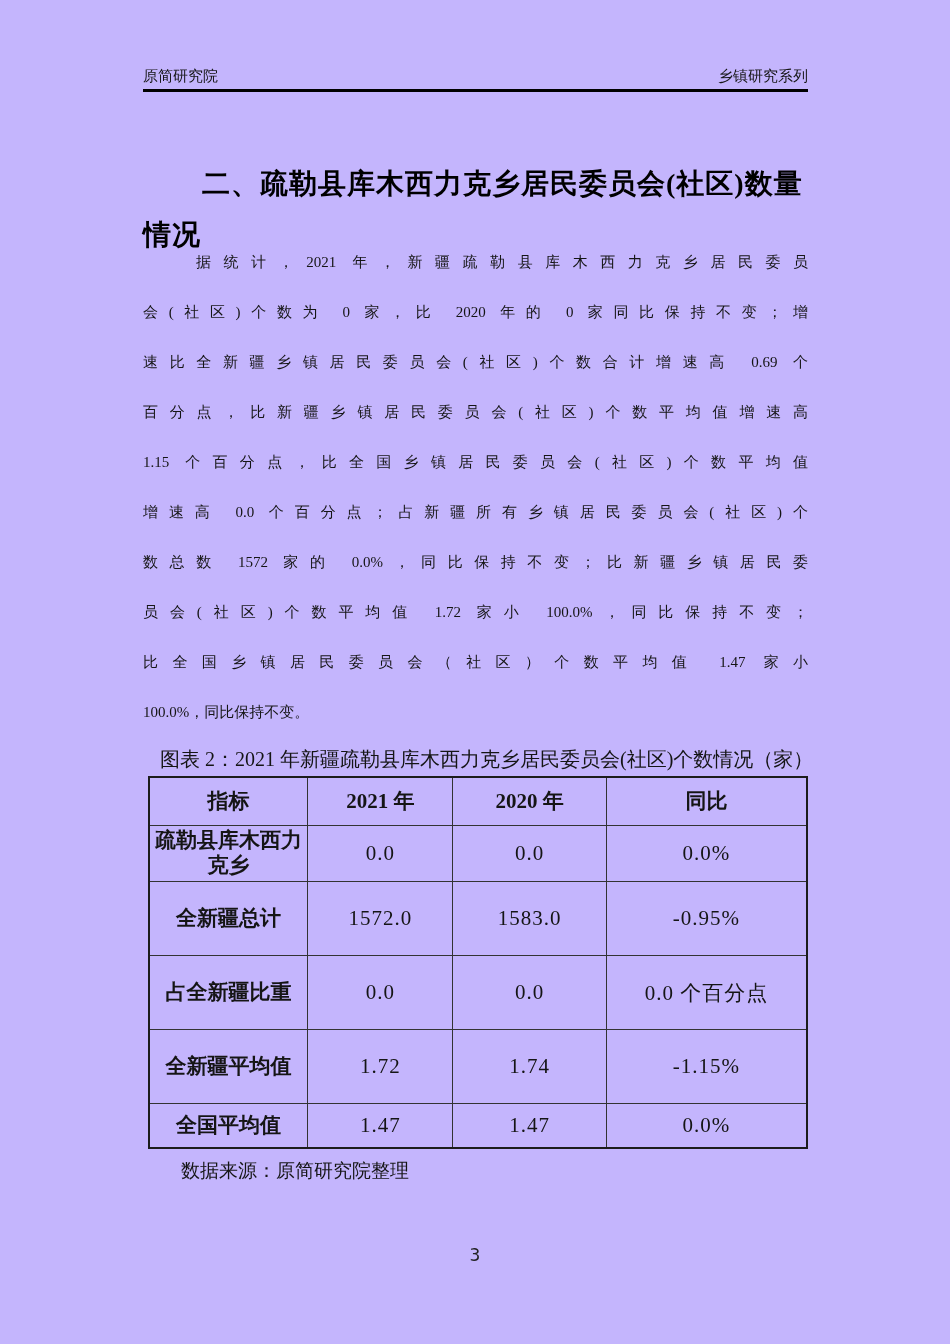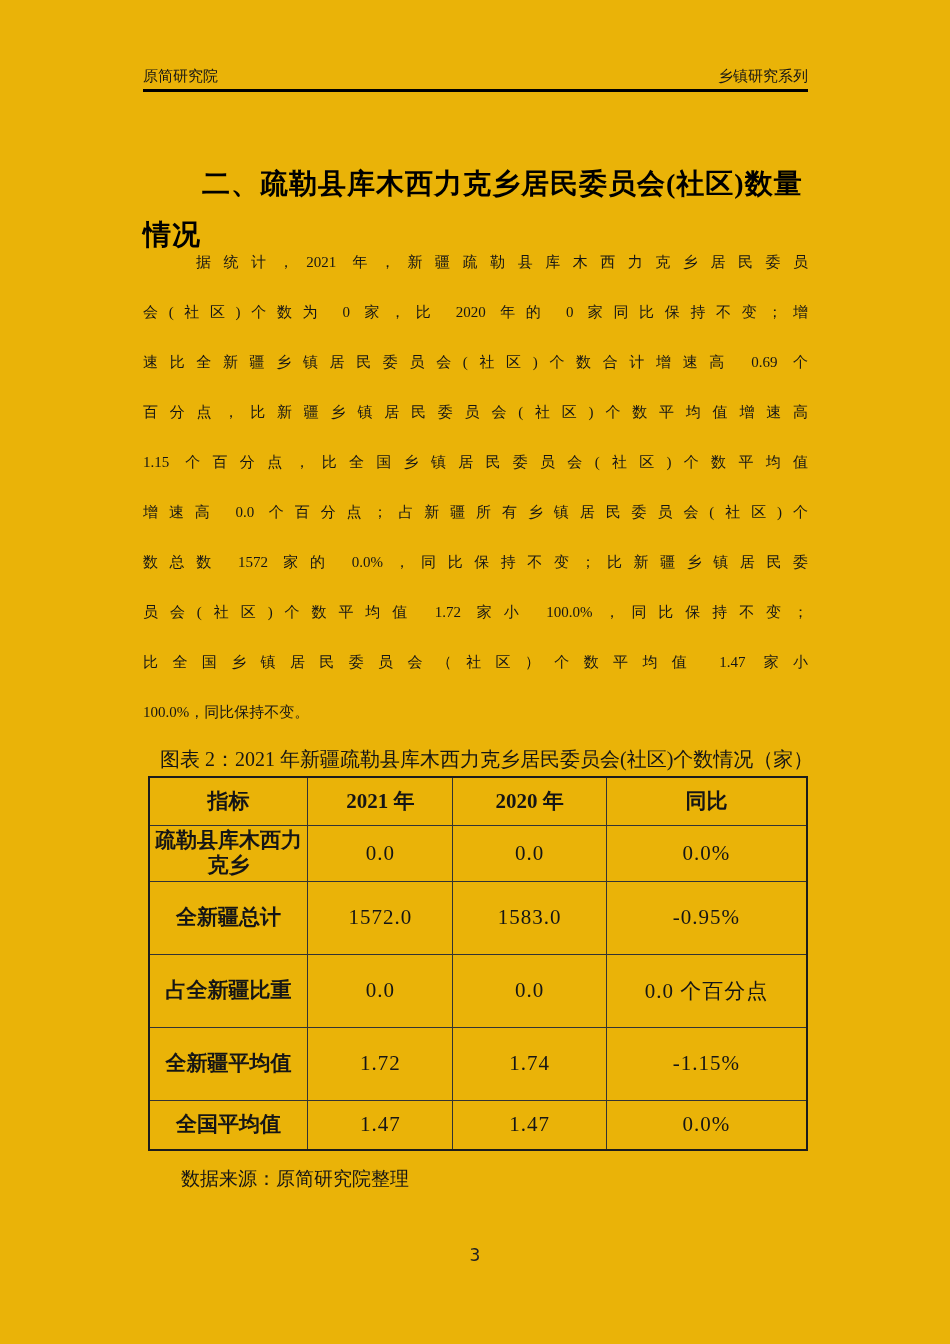--- a/index.html
+++ b/index.html
@@ -1,17 +1,17 @@
 <!DOCTYPE html>
 <html><head>
 <meta charset="utf-8">
 <style>
   html,body{margin:0;padding:0;background:#ffffff;}
   .page{
-    position:relative;width:950px;height:1344px;background:#eab308;
+    position:relative;width:950px;height:1344px;background:#c4b5fd;
     font-family:"Liberation Serif","DejaVu Serif",serif;color:#111111;
     overflow:hidden;
   }
   
   .doc-header{
     position:absolute;left:143px;top:62px;width:665px;height:24px;
     display:flex;justify-content:space-between;align-items:flex-end;
     font-family:"Liberation Sans","DejaVu Sans",sans-serif;
     font-size:15px;line-height:20px;color:#151515;
     border-bottom:3px solid #000000;padding-bottom:3px;box-sizing:content-box;
@@ -51,25 +51,25 @@
     border:1.5px solid #333333;
     text-align:center;vertical-align:middle;
     padding:0 4px;overflow:hidden;
   }
   table.data th{font-weight:bold;}
   table.data td.rowlabel{font-weight:bold;line-height:1.2;margin-top:7px;}
   table.data td.num{letter-spacing:1px;}
   tr.h-row{height:48px;}
   tr.r0{height:56px;}
   tr.r1,tr.r2,tr.r3{height:73px;}
-  tr.r4{height:50px;padding-left:32px;}
+  tr.r4{height:44px;padding-left:32px;}
   
   .source-note{
     position:absolute;left:181px;top:1158px;
-    font-size:19px;line-height:26px;color:#151515;margin-top:8px;
+    font-size:19px;line-height:26px;color:#151515;
   }
   
   .page-number{
     position:absolute;left:0;top:1245px;width:950px;
     text-align:center;
     font-family:"DejaVu Sans","Liberation Sans",sans-serif;
     font-size:17px;color:#222222;
   }
 </style>
 </head>

